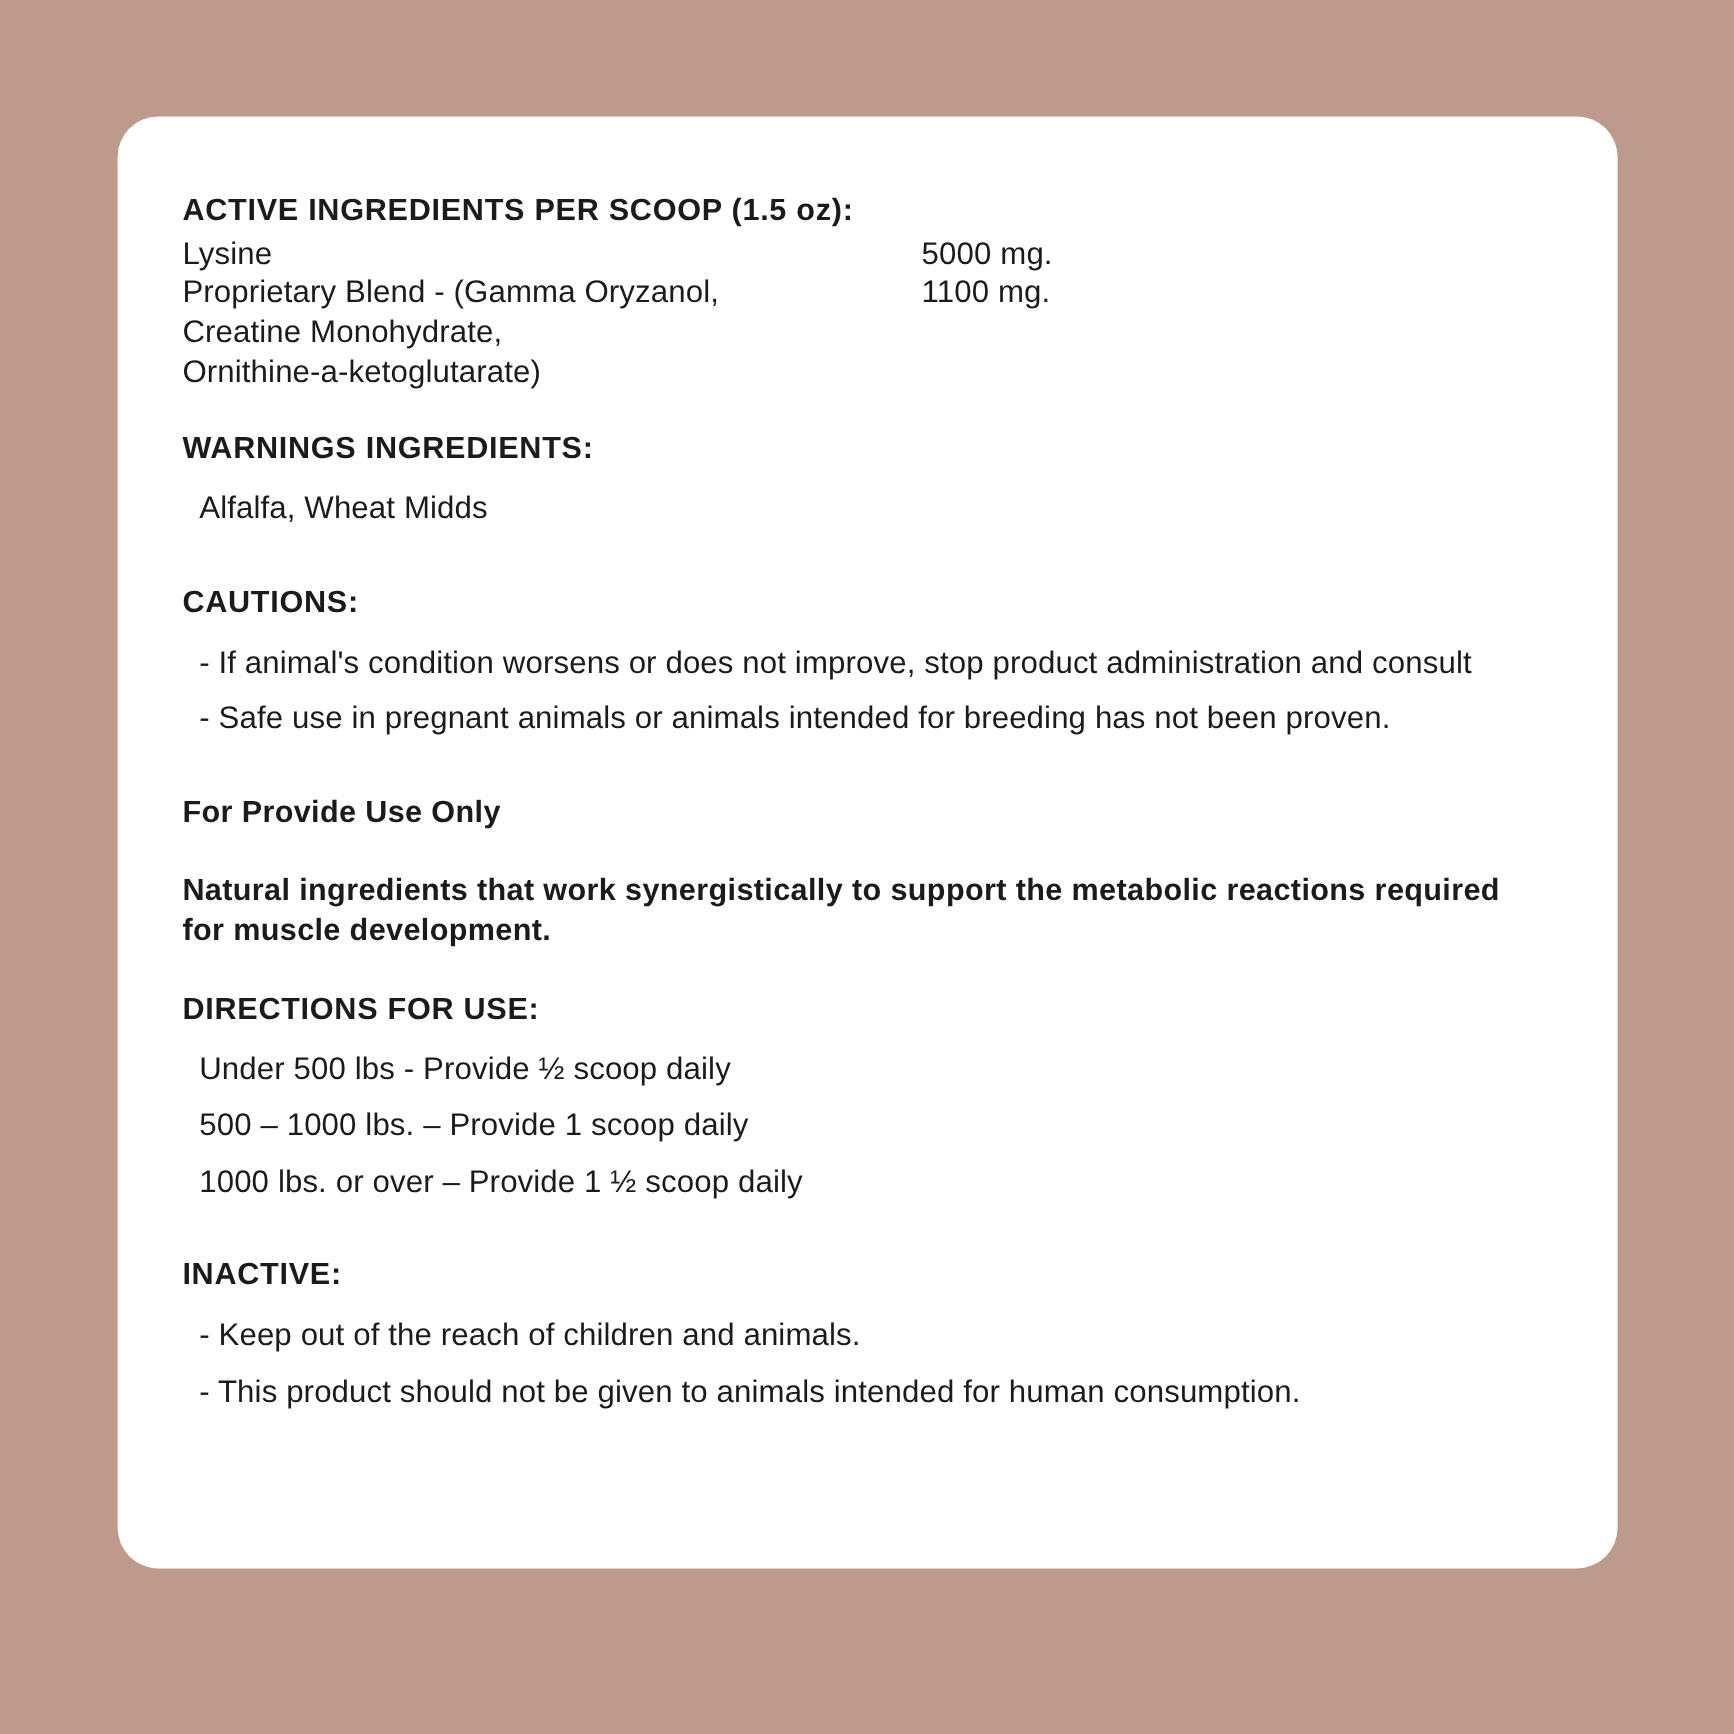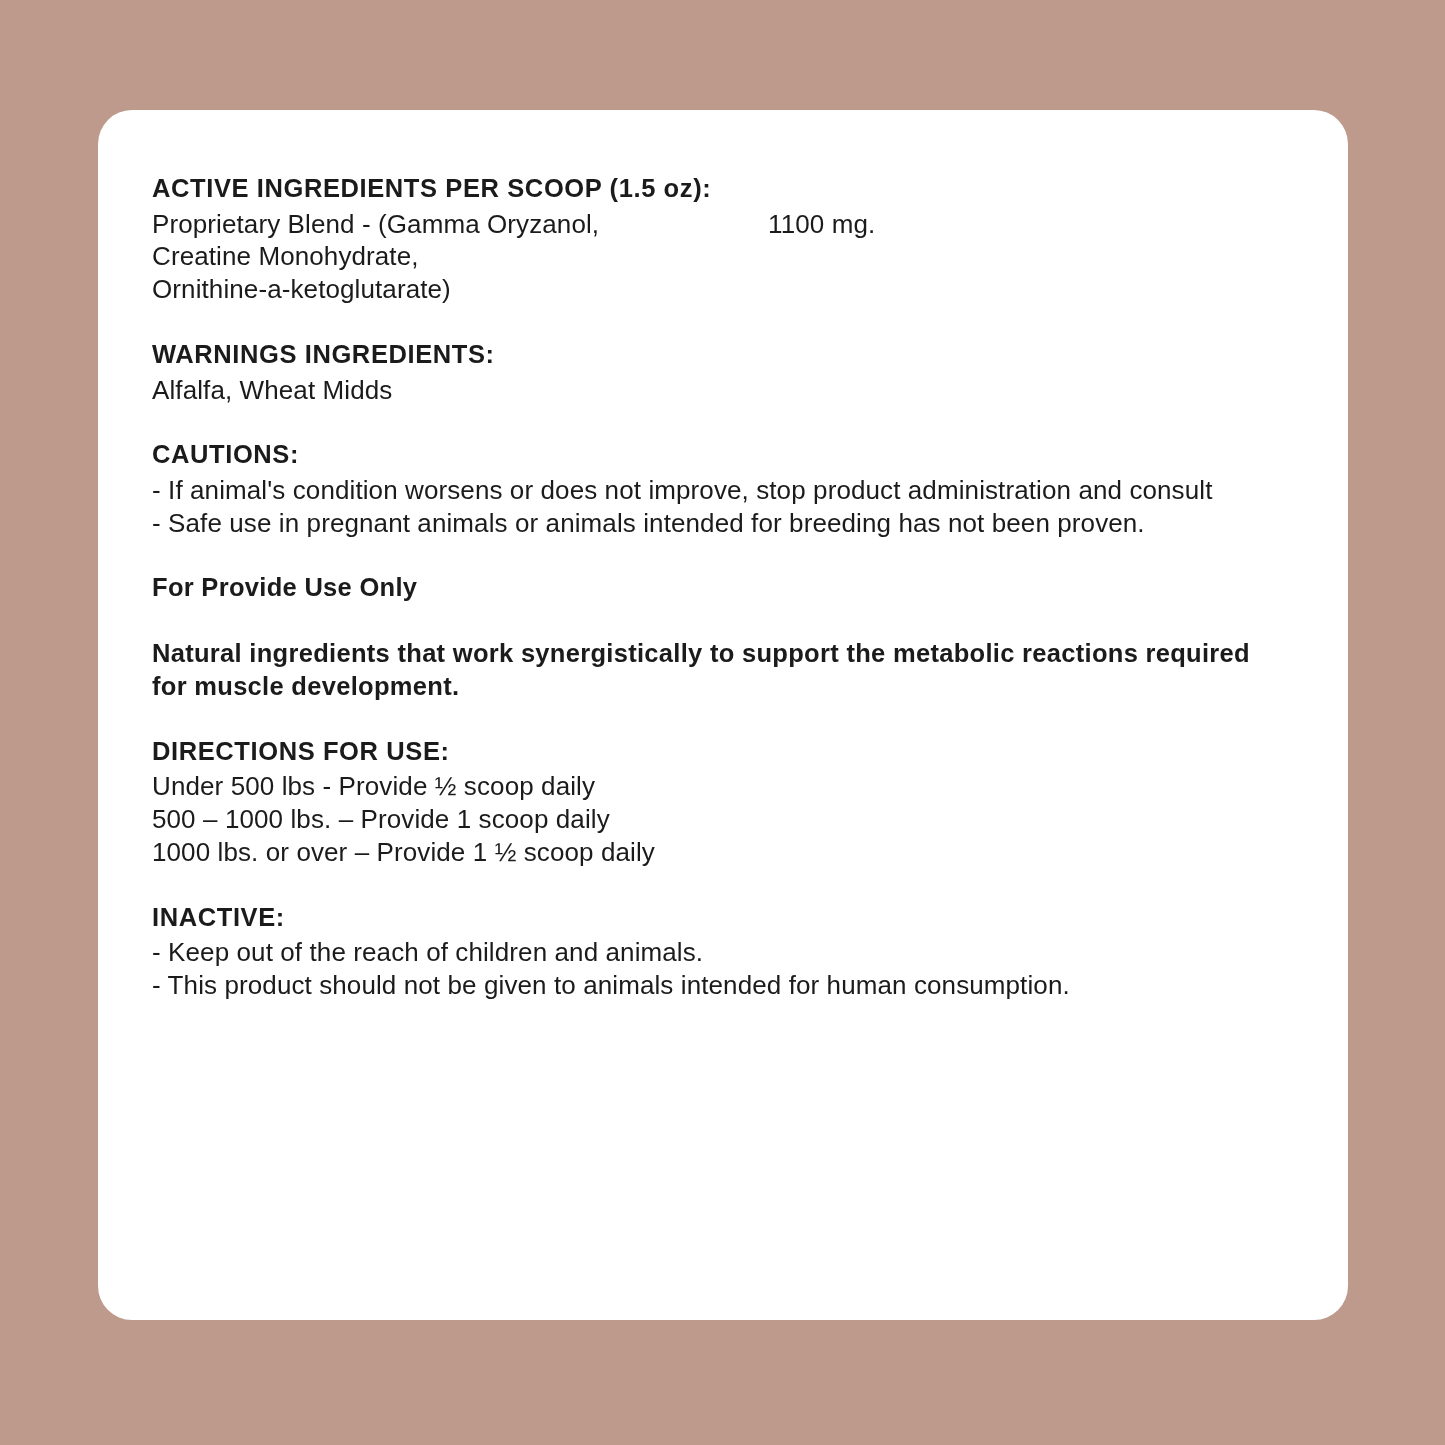--- a/index.html
+++ b/index.html
@@ -9,42 +9,42 @@
   body {
     width: 1445px;
     height: 1445px;
     background: #bd9a8c;
     font-family: "Liberation Sans", sans-serif;
     overflow: hidden;
   }
   .label-card {
     position: absolute;
     left: 98px;
-    top: 110px;
+    top: 97px;
     width: 1250px;
     height: 1210px;
     background: #ffffff;
     border-radius: 34px;
     box-sizing: border-box;
     padding: 62px 60px 0 54px;
   }
   .content {
     color: #1b1b1b;
   }
   .sec-head {
     font-weight: bold;
     font-size: 25.5px;
     letter-spacing: 0.6px;
     line-height: 1.28;
     margin: 0;
   }
   .body-line {
     font-size: 26px;
     line-height: 1.26;
-    margin: 0;
+    margin: 14px;
     letter-spacing: 0.1px;
   }
   .bold-line {
     font-size: 25.5px;
     font-weight: bold;
     line-height: 1.3;
     margin: 0;
     letter-spacing: 0.3px;
   }
   .gap-sm { height: 3px; }
@@ -65,20 +65,24 @@
 </style>
 </head>
 <body>
 
 <div class="label-card">
   <div class="content">
 
     <div class="sec-head">ACTIVE INGREDIENTS PER SCOOP (1.5 oz):</div>
     <div class="gap-sm"></div>
     <div>
+      <div class="ing-row">
+        <span class="ing-name">Lysine</span>
+        <span class="ing-amt">5000 mg.</span>
+      </div>
       <div class="ing-row">
         <span class="ing-name">Proprietary Blend - (Gamma Oryzanol,</span>
         <span class="ing-amt">1100 mg.</span>
       </div>
       <div class="ing-row">
         <span class="ing-name">Creatine Monohydrate,</span>
         <span class="ing-amt"></span>
       </div>
       <div class="ing-row">
         <span class="ing-name">Ornithine-a-ketoglutarate)</span>

